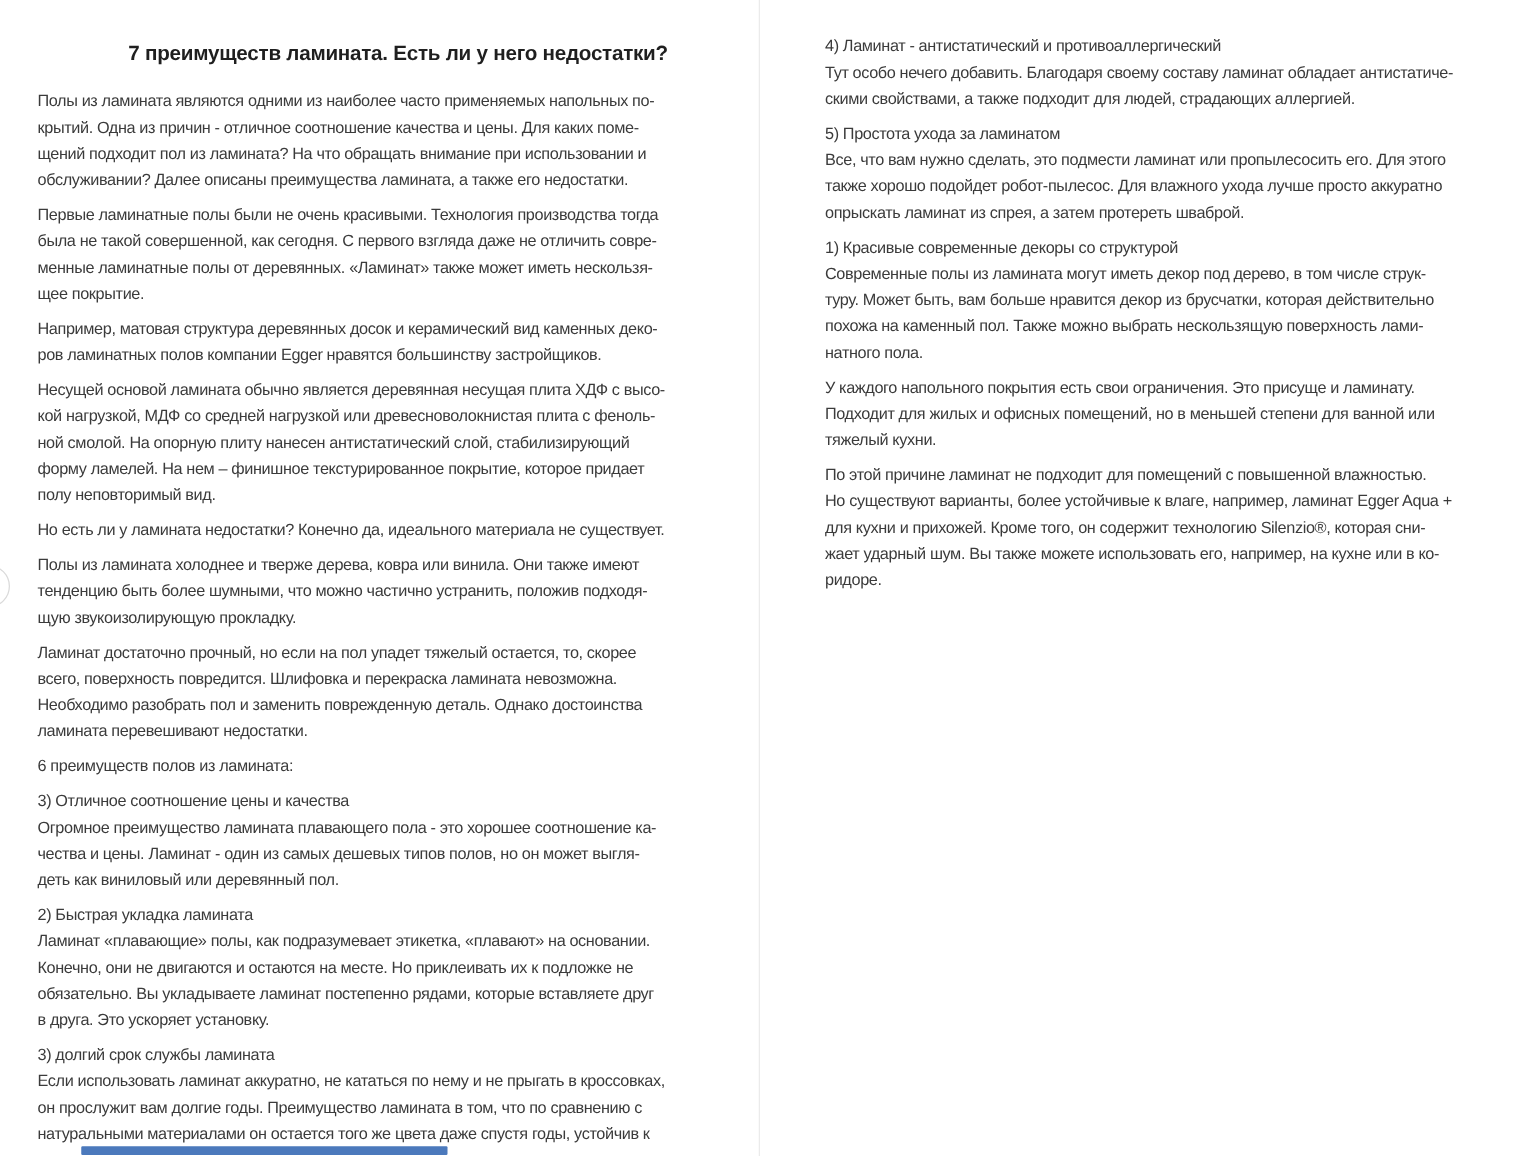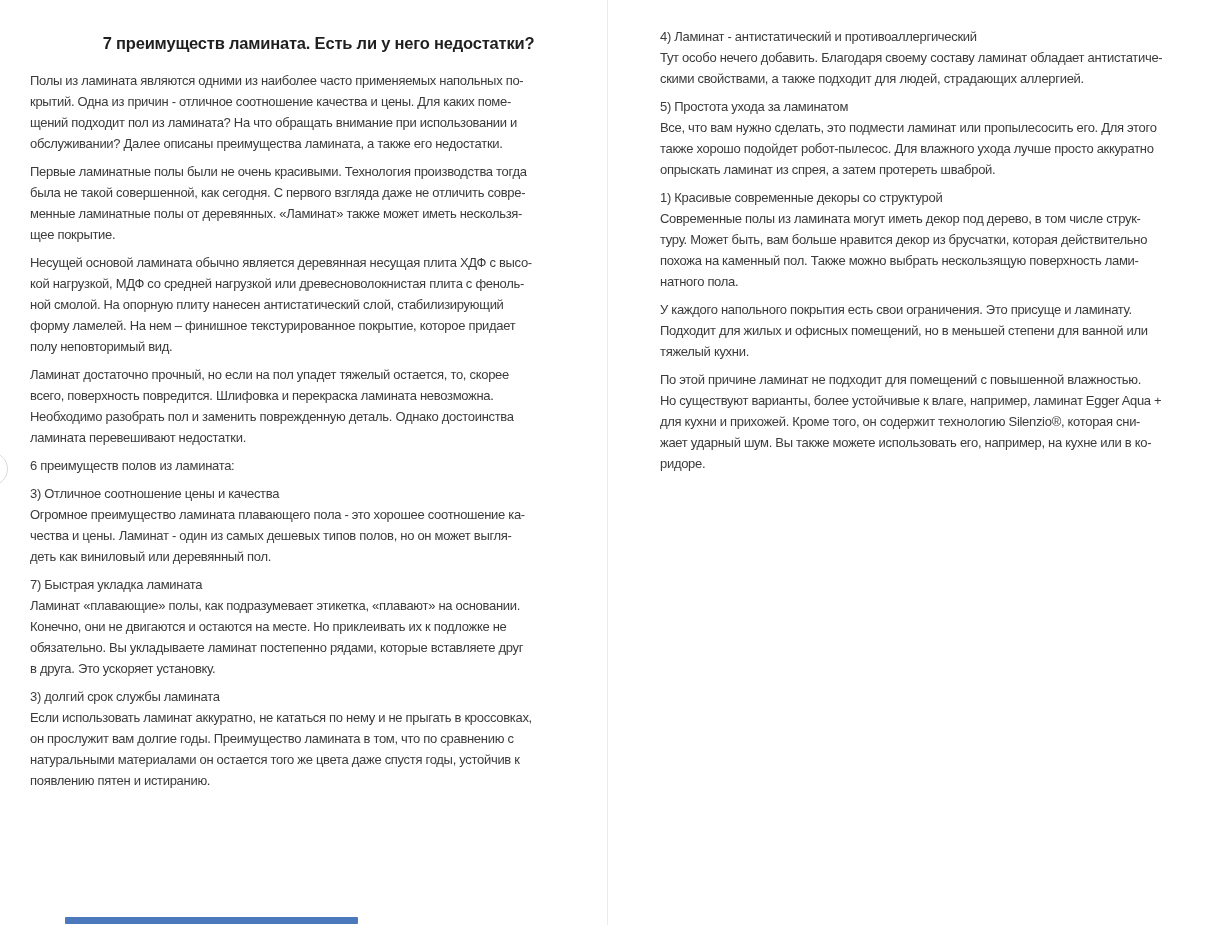--- a/index.html
+++ b/index.html
@@ -69,35 +69,41 @@
   <div class="col col-left">
     <h1 class="article-title">7 преимуществ ламината. Есть ли у него недостатки?</h1>
     <div class="para">Полы из ламината являются одними из наиболее часто применяемых напольных по-
 крытий. Одна из причин - отличное соотношение качества и цены. Для каких поме-
 щений подходит пол из ламината? На что обращать внимание при использовании и
 обслуживании? Далее описаны преимущества ламината, а также его недостатки.</div>
     <div class="para">Первые ламинатные полы были не очень красивыми. Технология производства тогда
 была не такой совершенной, как сегодня. С первого взгляда даже не отличить совре-
 менные ламинатные полы от деревянных. «Ламинат» также может иметь нескользя-
 щее покрытие.</div>
+    <div class="para">Например, матовая структура деревянных досок и керамический вид каменных деко-
+ров ламинатных полов компании Egger нравятся большинству застройщиков.</div>
     <div class="para">Несущей основой ламината обычно является деревянная несущая плита ХДФ с высо-
 кой нагрузкой, МДФ со средней нагрузкой или древесноволокнистая плита с феноль-
 ной смолой. На опорную плиту нанесен антистатический слой, стабилизирующий
 форму ламелей. На нем – финишное текстурированное покрытие, которое придает
 полу неповторимый вид.</div>
+    <div class="para">Но есть ли у ламината недостатки? Конечно да, идеального материала не существует.</div>
+    <div class="para">Полы из ламината холоднее и тверже дерева, ковра или винила. Они также имеют
+тенденцию быть более шумными, что можно частично устранить, положив подходя-
+щую звукоизолирующую прокладку.</div>
     <div class="para">Ламинат достаточно прочный, но если на пол упадет тяжелый остается, то, скорее
 всего, поверхность повредится. Шлифовка и перекраска ламината невозможна.
 Необходимо разобрать пол и заменить поврежденную деталь. Однако достоинства
 ламината перевешивают недостатки.</div>
     <div class="para">6 преимуществ полов из ламината:</div>
     <div class="para">3) Отличное соотношение цены и качества
 Огромное преимущество ламината плавающего пола - это хорошее соотношение ка-
 чества и цены. Ламинат - один из самых дешевых типов полов, но он может выгля-
 деть как виниловый или деревянный пол.</div>
-    <div class="para">7) Быстрая укладка ламината
+    <div class="para">2) Быстрая укладка ламината
 Ламинат «плавающие» полы, как подразумевает этикетка, «плавают» на основании.
 Конечно, они не двигаются и остаются на месте. Но приклеивать их к подложке не
 обязательно. Вы укладываете ламинат постепенно рядами, которые вставляете друг
 в друга. Это ускоряет установку.</div>
     <div class="para">3) долгий срок службы ламината
 Если использовать ламинат аккуратно, не кататься по нему и не прыгать в кроссовках,
 он прослужит вам долгие годы. Преимущество ламината в том, что по сравнению с
 натуральными материалами он остается того же цвета даже спустя годы, устойчив к
 появлению пятен и истиранию.</div>
   </div>

